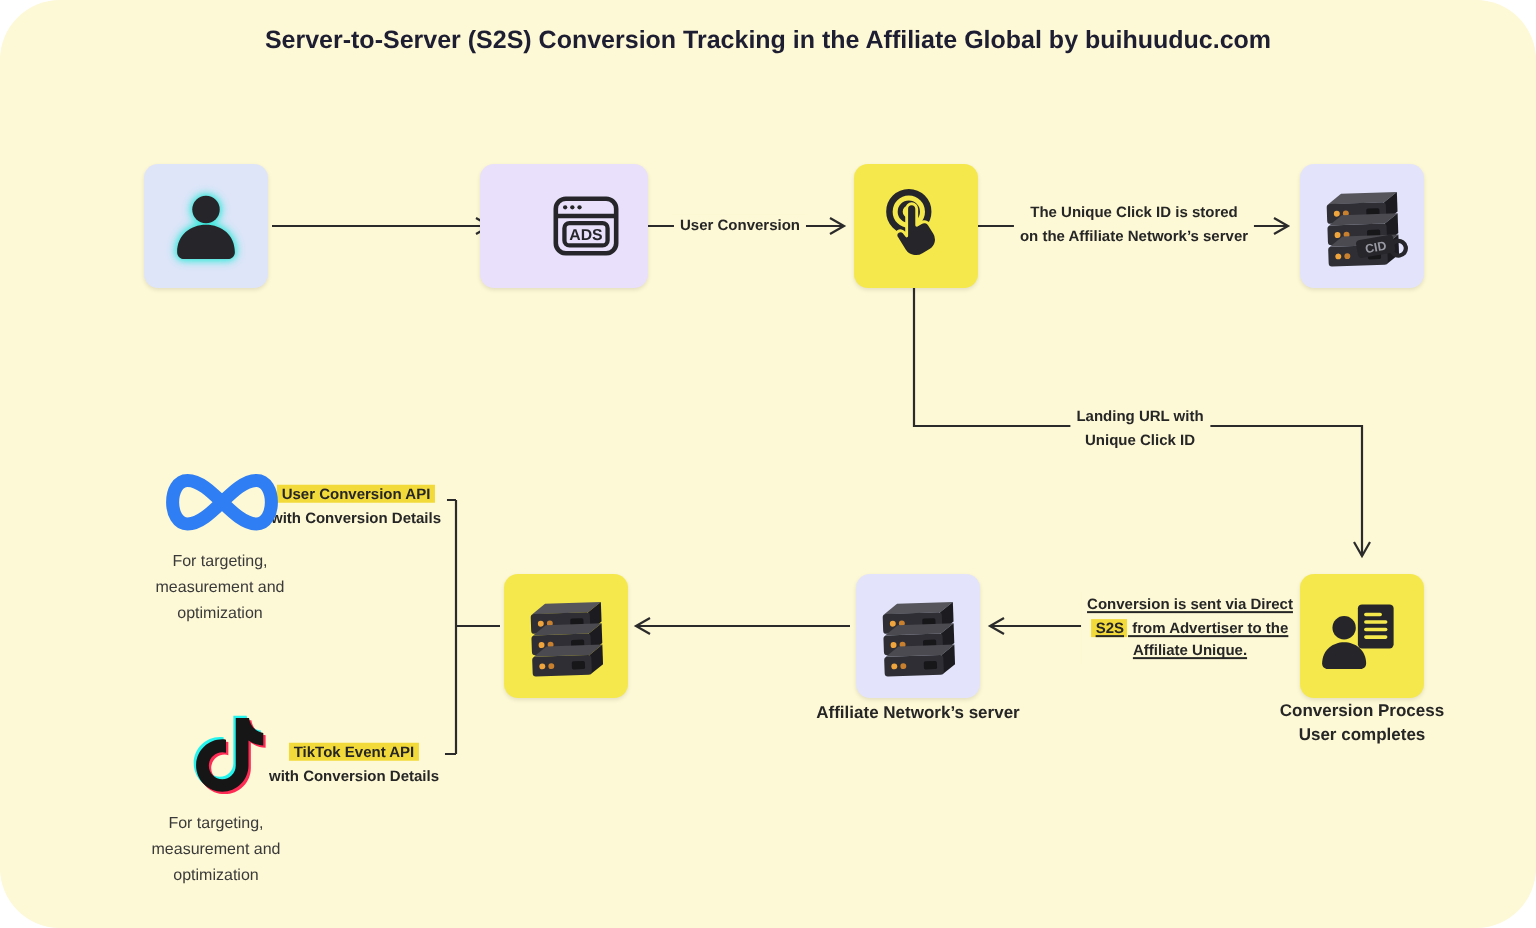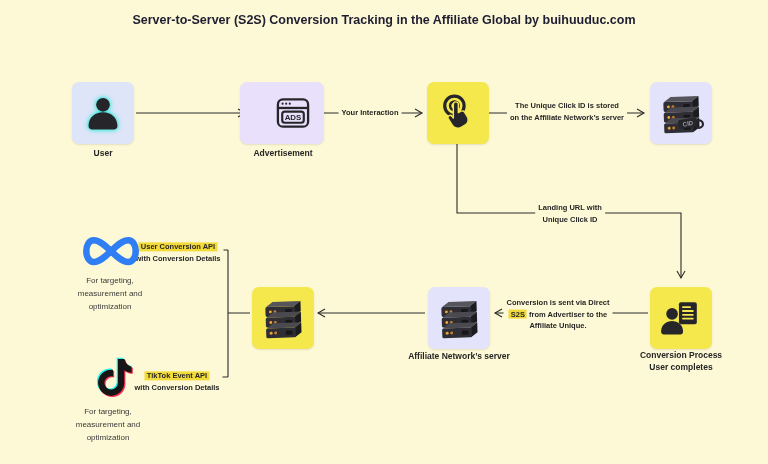--- a/index.html
+++ b/index.html
@@ -4,21 +4,21 @@
 <style>
   :root{
     --background:#fdf8d5; --node-yellow:#f5e84d; --node-lavender:#e3e4fb;
     --node-user-bg:#dfe5f9; --node-ad-bg:#e9e0fb; --label-highlight:#f3da3b;
     --line:#2b2b2b; --text:#262626; --title-text:#1e1e32; --meta-blue:#2f7ef3;
     --tiktok-cyan:#25f4ee; --tiktok-red:#fe2c55; --icon-dark:#26262a;
     --user-glow:#3fe8dd; --led-orange:#f0a43c;
   }
   html,body{margin:0;padding:0;background:#fff;}
   #canvas{position:relative;width:768px;height:464px;background:var(--background);
-    font-family:"Liberation Sans",sans-serif;overflow:hidden;}
+    font-family:"Liberation Sans",sans-serif;overflow:hidden;border-radius:30px;}
   .title{position:absolute;top:13px;left:0;right:0;text-align:center;
     font-size:12.5px;font-weight:bold;color:var(--title-text);}
   #wires{position:absolute;left:0;top:0;pointer-events:none;}
   #wires path{stroke:var(--line);stroke-width:1.1;fill:none;}
   .node{position:absolute;width:62px;height:62px;border-radius:7px;
     display:flex;align-items:center;justify-content:center;
     box-shadow:0 1px 2px rgba(0,0,0,0.10);}
   .node.yellow{background:var(--node-yellow);}
   .node.lavender{background:var(--node-lavender);}
   .node.user-bg{background:var(--node-user-bg);}
@@ -80,34 +80,34 @@
     <path d="M489,113 H644" marker-end="url(#arrow)"></path>
     <path d="M457,144 V213 H681 V278" marker-end="url(#arrow)"></path>
     <path d="M648,313 H495" marker-end="url(#arrow)"></path>
     <path d="M425,313 H318" marker-end="url(#arrow)"></path>
     <path d="M250,313 H228 M228,250 V377"></path>
     <path d="M228,250 H142" marker-end="url(#arrow)"></path>
     <path d="M228,377 H139" marker-end="url(#arrow)"></path>
   </svg>
 
   <div class="edge-label" style="left:370px;top:113px;">
-    <div>Your Interaction</div>
+    <div>User Conversion</div>
   </div>
 
   <div class="edge-label" style="left:567px;top:112px;">
     <div>The Unique Click ID is stored</div>
     <div>on the Affiliate Network’s server</div>
   </div>
 
   <div class="edge-label" style="left:570px;top:214px;">
     <div>Landing URL with</div>
     <div>Unique Click ID</div>
   </div>
 
-  <div class="edge-label" style="left:558px;top:314px;">
+  <div class="edge-label" style="left:595px;top:314px;text-decoration:underline;">
     <div>Conversion is sent via Direct</div>
     <div><span class="hl">S2S</span><span> from Advertiser to the</span></div>
     <div>Affiliate Unique.</div>
   </div>
 
 
   <div class="edge-label" style="left:178px;top:253px;">
     <div><span class="hl">User Conversion API</span></div>
     <div>with Conversion Details</div>
   </div>
@@ -118,34 +118,32 @@
   </div>
 
   <div class="node user-bg" style="left:72px;top:82px;">
     <svg class="glow" width="44" height="44" viewBox="0 0 64 64">
       <g fill="var(--icon-dark)">
         <circle cx="32" cy="20" r="10"></circle>
         <path d="M11,51 c0,-12.5 9.5,-20 21,-20 s21,7.5 21,20 c0,3 -2.3,5 -5.3,5 H16.3 c-3,0 -5.3,-2 -5.3,-5 z"></path>
       </g>
     </svg>
   </div>
-  <div class="node-label" style="left:43px;top:147px;">User</div>
 
   <div class="node ad-bg" style="left:240px;top:82px;padding-left:22px;">
     <svg width="46" height="46" viewBox="0 0 64 64">
       <rect x="11" y="13" width="42" height="38" rx="7" fill="none" stroke="var(--icon-dark)" stroke-width="3.2"></rect>
       <line x1="11" y1="25" x2="53" y2="25" stroke="var(--icon-dark)" stroke-width="3.2"></line>
       <circle cx="17.5" cy="19" r="1.5" fill="var(--icon-dark)"></circle>
       <circle cx="22.5" cy="19" r="1.5" fill="var(--icon-dark)"></circle>
       <circle cx="27.5" cy="19" r="1.5" fill="var(--icon-dark)"></circle>
       <rect x="17" y="30" width="30" height="15.5" rx="3.5" fill="none" stroke="var(--icon-dark)" stroke-width="3"></rect>
       <text x="32" y="42" text-anchor="middle" font-size="11" font-weight="bold" fill="var(--icon-dark)">ADS</text>
     </svg>
   </div>
-  <div class="node-label" style="left:223px;top:147px;">Advertisement</div>
 
   <div class="node yellow" style="left:427px;top:82px;">
     <svg width="46" height="46" viewBox="0 0 64 64">
       <circle cx="27" cy="22" r="13.5" fill="none" stroke="var(--icon-dark)" stroke-width="4.5"></circle>
       <circle cx="27" cy="22" r="6" fill="none" stroke="var(--icon-dark)" stroke-width="3.5"></circle>
       <path d="M25.5,20 a3.5,3.5 0 0 1 7,0 v11.5 l3,-1.8 a4.2,4.2 0 0 1 5.8,1.4 l3.6,5.8 a8.5,8.5 0 0 1 -2.7,11.7 l-5.2,3.2 a9.5,9.5 0 0 1 -13,-3 l-5.6,-9 a3.1,3.1 0 0 1 5.2,-3.3 l1.9,2.4 z" fill="var(--icon-dark)" stroke="var(--node-yellow)" stroke-width="2" stroke-linejoin="round"></path>
     </svg>
   </div>
 
   <div class="node lavender" style="left:650px;top:82px;">

